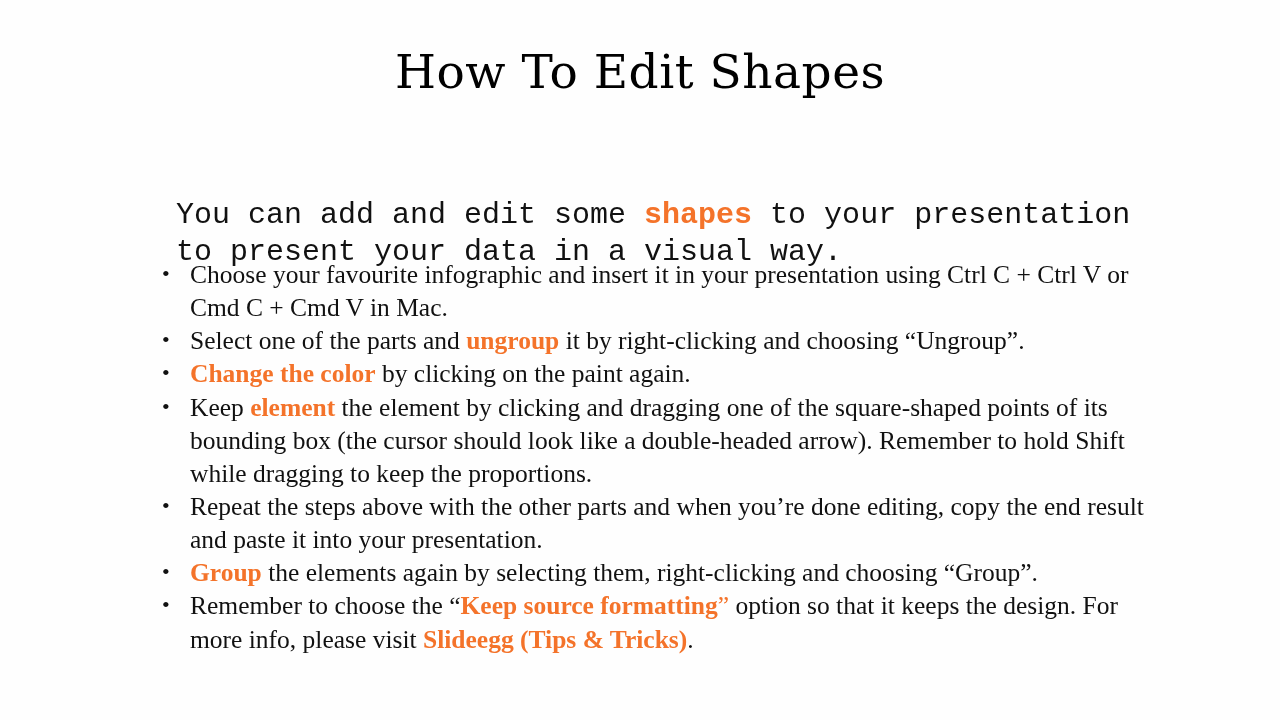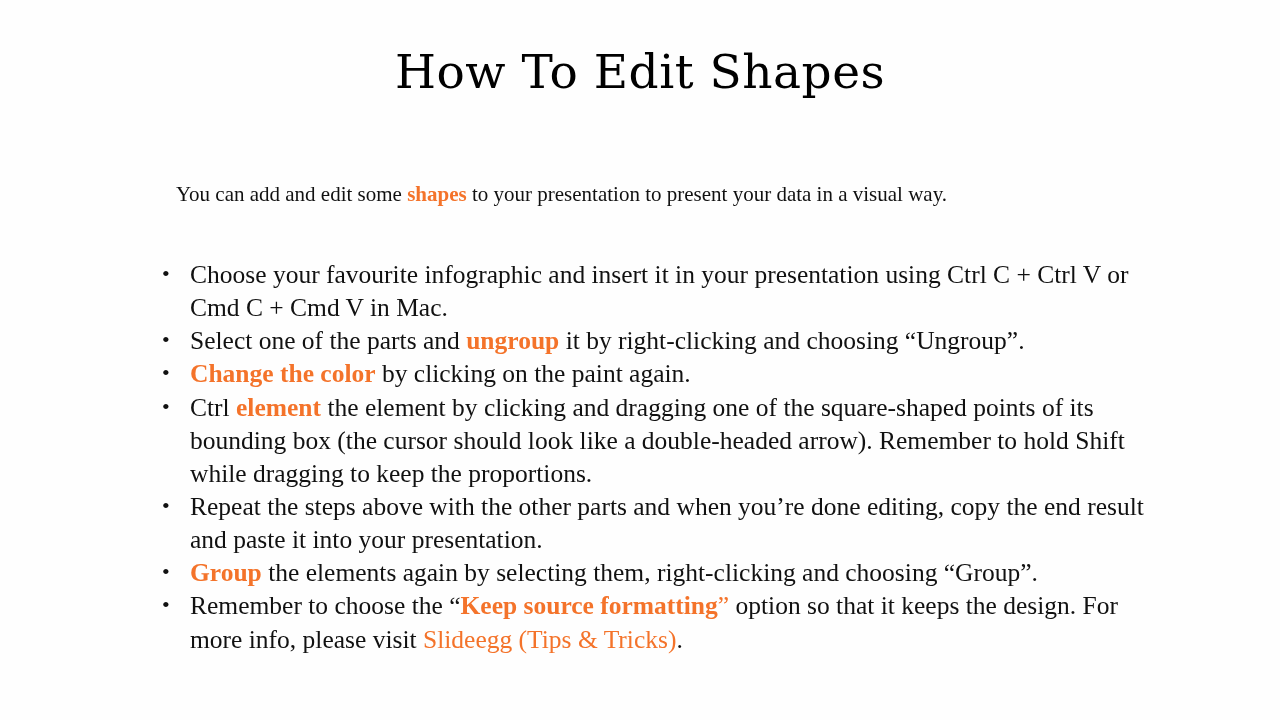--- a/index.html
+++ b/index.html
@@ -27,25 +27,26 @@
     font-weight: normal;
     font-size: 47px;
     letter-spacing: 0.5px;
     margin: 0;
     padding-top: 44px;
     color: #000000;
   }
   .intro {
     position: absolute;
     left: 176px;
-    top: 161px;
+    top: 167px;
     width: 976px;
-    font-size: 21px;
+    font-size: 30px;
     line-height: 1.22;
     color: #111111;
+    font-family: Liberation Mono, monospace;
   }
   .bullets {
     position: absolute;
     left: 156px;
     top: 258px;
     width: 1010px;
     list-style: none;
     margin: 0;
     padding: 0;
   }
@@ -68,37 +69,37 @@
   }
   .hl {
     color: #f4732a;
     font-weight: bold;
   }
   .hl-quote {
     color: #f4732a;
   }
   .link {
     color: #f4732a;
-    font-weight: normal;
+    font-weight: bold;
   }
 </style>
 </head>
 <body>
 
 <div class="slide">
 
   <h1 class="slide-title">How To Edit Shapes</h1>
 
   <p class="intro">
     <span>You can add and edit some </span><span class="hl">shapes</span><span> to your presentation to present your data in a visual way.</span>
   </p>
 
   <ul class="bullets">
       <li><span>Choose your favourite infographic and insert it in your presentation using Ctrl C + Ctrl V or Cmd C + Cmd V in Mac.</span></li>
       <li><span>Select one of the parts and </span><span class="hl">ungroup</span><span> it by right-clicking and choosing “Ungroup”.</span></li>
       <li><span class="hl">Change the color</span><span> by clicking on the paint again.</span></li>
-      <li><span>Ctrl </span><span class="hl">element</span><span> the element by clicking and dragging one of the square-shaped points of its bounding box (the cursor should look like a double-headed arrow). Remember to hold Shift while dragging to keep the proportions.</span></li>
+      <li><span>Keep </span><span class="hl">element</span><span> the element by clicking and dragging one of the square-shaped points of its bounding box (the cursor should look like a double-headed arrow). Remember to hold Shift while dragging to keep the proportions.</span></li>
       <li><span>Repeat the steps above with the other parts and when you’re done editing, copy the end result and paste it into your presentation.</span></li>
       <li><span class="hl">Group</span><span> the elements again by selecting them, right-clicking and choosing “Group”.</span></li>
       <li><span>Remember to choose the “</span><span class="hl">Keep source formatting</span><span class="hl-quote">”</span><span> option so that it keeps the design. For more info, please visit </span><span class="link">Slideegg (Tips &amp; Tricks)</span><span>.</span></li>
     </ul>
 
 </div>
 
 </body></html>

